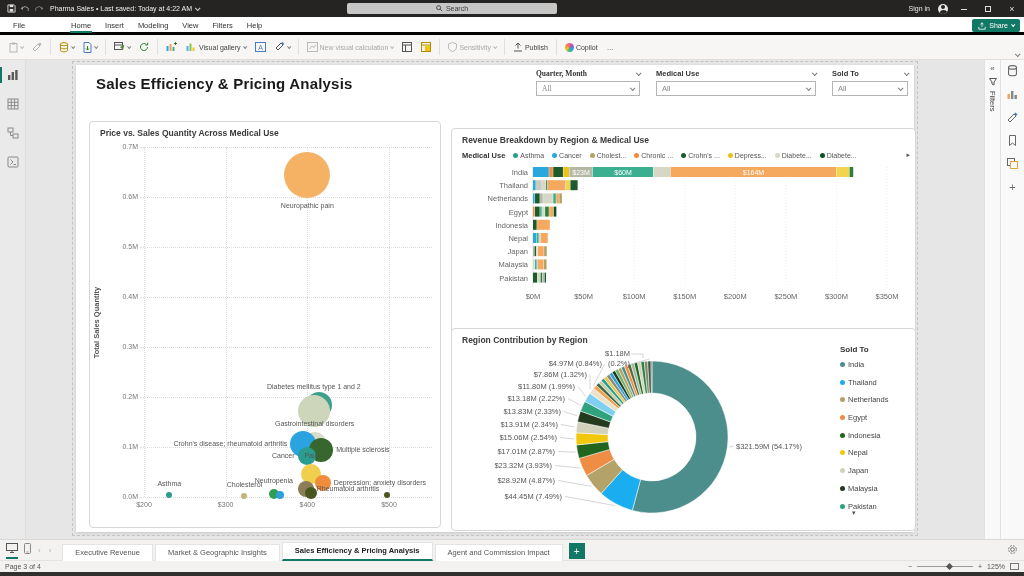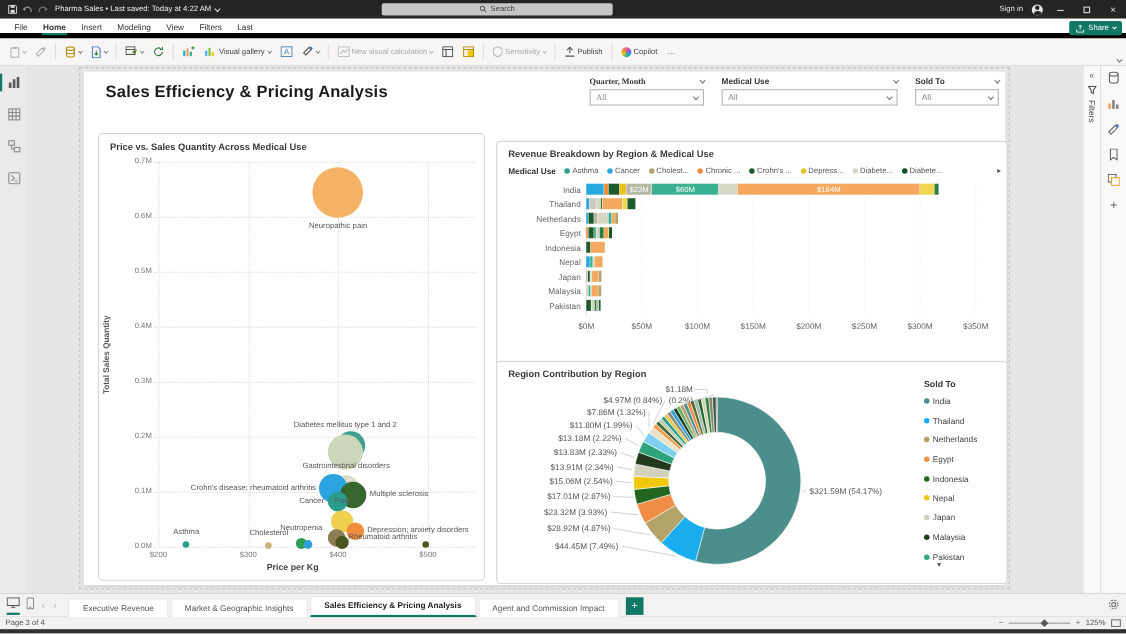--- a/index.html
+++ b/index.html
@@ -17,23 +17,23 @@
   .tb-search{position:absolute;left:347px;top:3px;width:210px;height:11px;background:#c6c6c6;border-radius:2px;display:flex;align-items:center;justify-content:center;gap:3px;color:#3c3c3c;}
   .tb-right{margin-left:auto;display:flex;align-items:center;gap:8px;}
   .win-btn{width:16px;height:13px;display:flex;align-items:center;justify-content:center;color:#ddd;}
   .win-min{width:6px;border-bottom:1px solid #ddd;height:3px;}
   .win-max{width:6px;height:6px;border:1px solid #ddd;}
   .avatar{width:10px;height:10px;border-radius:50%;background:#e8e8e8;position:relative;overflow:hidden;}
   .avatar::before{content:"";position:absolute;left:3px;top:1.5px;width:4px;height:4px;border-radius:50%;background:#252423;}
   .avatar::after{content:"";position:absolute;left:1.5px;top:6px;width:7px;height:5px;border-radius:50% 50% 0 0;background:#252423;}
 
   
-  .menubar{height:18px;background:#fff;display:flex;align-items:center;padding:0 6px;position:relative;border-bottom:5px solid #000000;}
+  .menubar{height:18px;background:#fff;display:flex;align-items:center;padding:0 6px;position:relative;border-bottom:3px solid #000000;}
   .menu-item{font-size:7.5px;color:#323130;padding:4px 7px 3px 7px;position:relative;cursor:default;}
-  .menu-item.active{font-weight:bold;}
+  .menu-item.active{font-weight:normal;margin-left:32px;}
   .menu-item.active::after{content:"";position:absolute;left:6px;right:6px;bottom:0;height:2px;background:#117865;}
   .share-btn{position:absolute;right:4px;top:2px;background:#117865;color:#fff;font-size:7px;height:13px;display:flex;align-items:center;gap:3px;padding:0 6px;border-radius:2px;}
   .share-btn .chev{border-color:#fff;width:3px;height:3px;}
 
   
   .ribbon{height:25px;background:#f7f6f5;border-bottom:1px solid #e1dfdd;display:flex;align-items:center;padding:0 6px;gap:3px;position:relative;}
   .rb{display:flex;align-items:center;gap:2px;padding:2px 3px;border-radius:2px;font-size:7px;color:#444;white-space:nowrap;}
   .rb.disabled{color:#a8a8a8;}
   .rb .chev{width:3px;height:3px;border-color:#888;}
   .rb.disabled .chev{border-color:#bbb;}
@@ -154,21 +154,21 @@
   </div>
 
   <div class="menubar">
     <div style="display:flex;">
         <div class="menu-item">File</div>
         <div class="menu-item active">Home</div>
         <div class="menu-item">Insert</div>
         <div class="menu-item">Modeling</div>
         <div class="menu-item">View</div>
         <div class="menu-item">Filters</div>
-        <div class="menu-item">Last</div>
+        <div class="menu-item">Help</div>
       </div>
     <div class="share-btn">
       <svg width="8" height="8" viewBox="0 0 10 10">
           <path d="M1 6v3h8V6" fill="none" stroke="#fff"></path>
           <path d="M5 1v5" stroke="#fff"></path>
           <path d="M3 3 5 1 7 3" fill="none" stroke="#fff"></path>
         </svg>
       <span>Share</span>
       <span class="chev"></span>
     </div>
@@ -392,21 +392,20 @@
                 <div class="gl-h" style="top: 25px;"></div>
                 <div class="tick-y" style="top: 21px;">0.7M</div>
                 <div class="gl-v" style="left: 54px; top: 25px; height: 350px;"></div>
                 <div class="tick-x" style="left: 39px; top: 379px;">$200</div>
                 <div class="gl-v" style="left: 135.667px; top: 25px; height: 350px;"></div>
                 <div class="tick-x" style="left: 120.667px; top: 379px;">$300</div>
                 <div class="gl-v" style="left: 217.333px; top: 25px; height: 350px;"></div>
                 <div class="tick-x" style="left: 202.333px; top: 379px;">$400</div>
                 <div class="gl-v" style="left: 299px; top: 25px; height: 350px;"></div>
                 <div class="tick-x" style="left: 284px; top: 379px;">$500</div>
-                <div class="x-axis-label">Price per Kg</div>
                 <div class="y-axis-wrap">
                   <div class="y-axis-label">Total Sales Quantity</div>
                 </div>
                 <div class="bubble" style="left: 194.333px; top: 29.5px; width: 46px; height: 46px; background: rgb(246, 178, 100);"></div>
                 <div class="pt-label" style="left: 217.333px; top: 79.5px; transform: translateX(-50%);">Neuropathic pain</div>
                 <div class="bubble" style="left: 215.767px; top: 269.5px; width: 26px; height: 26px; background: rgb(61, 160, 140);"></div>
                 <div class="bubble" style="left: 207.867px; top: 272.5px; width: 32px; height: 32px; background: rgb(205, 214, 186);"></div>
                 <div class="pt-label" style="left: 223.867px; top: 260.5px; transform: translateX(-50%);">Diabetes mellitus type 1 and 2</div>
                 <div class="bubble" style="left: 213.683px; top: 310px; width: 22px; height: 22px; background: rgb(220, 220, 203);"></div>
                 <div class="pt-label" style="left: 224.683px; top: 298px; transform: translateX(-50%);">Gastrointestinal disorders</div>

